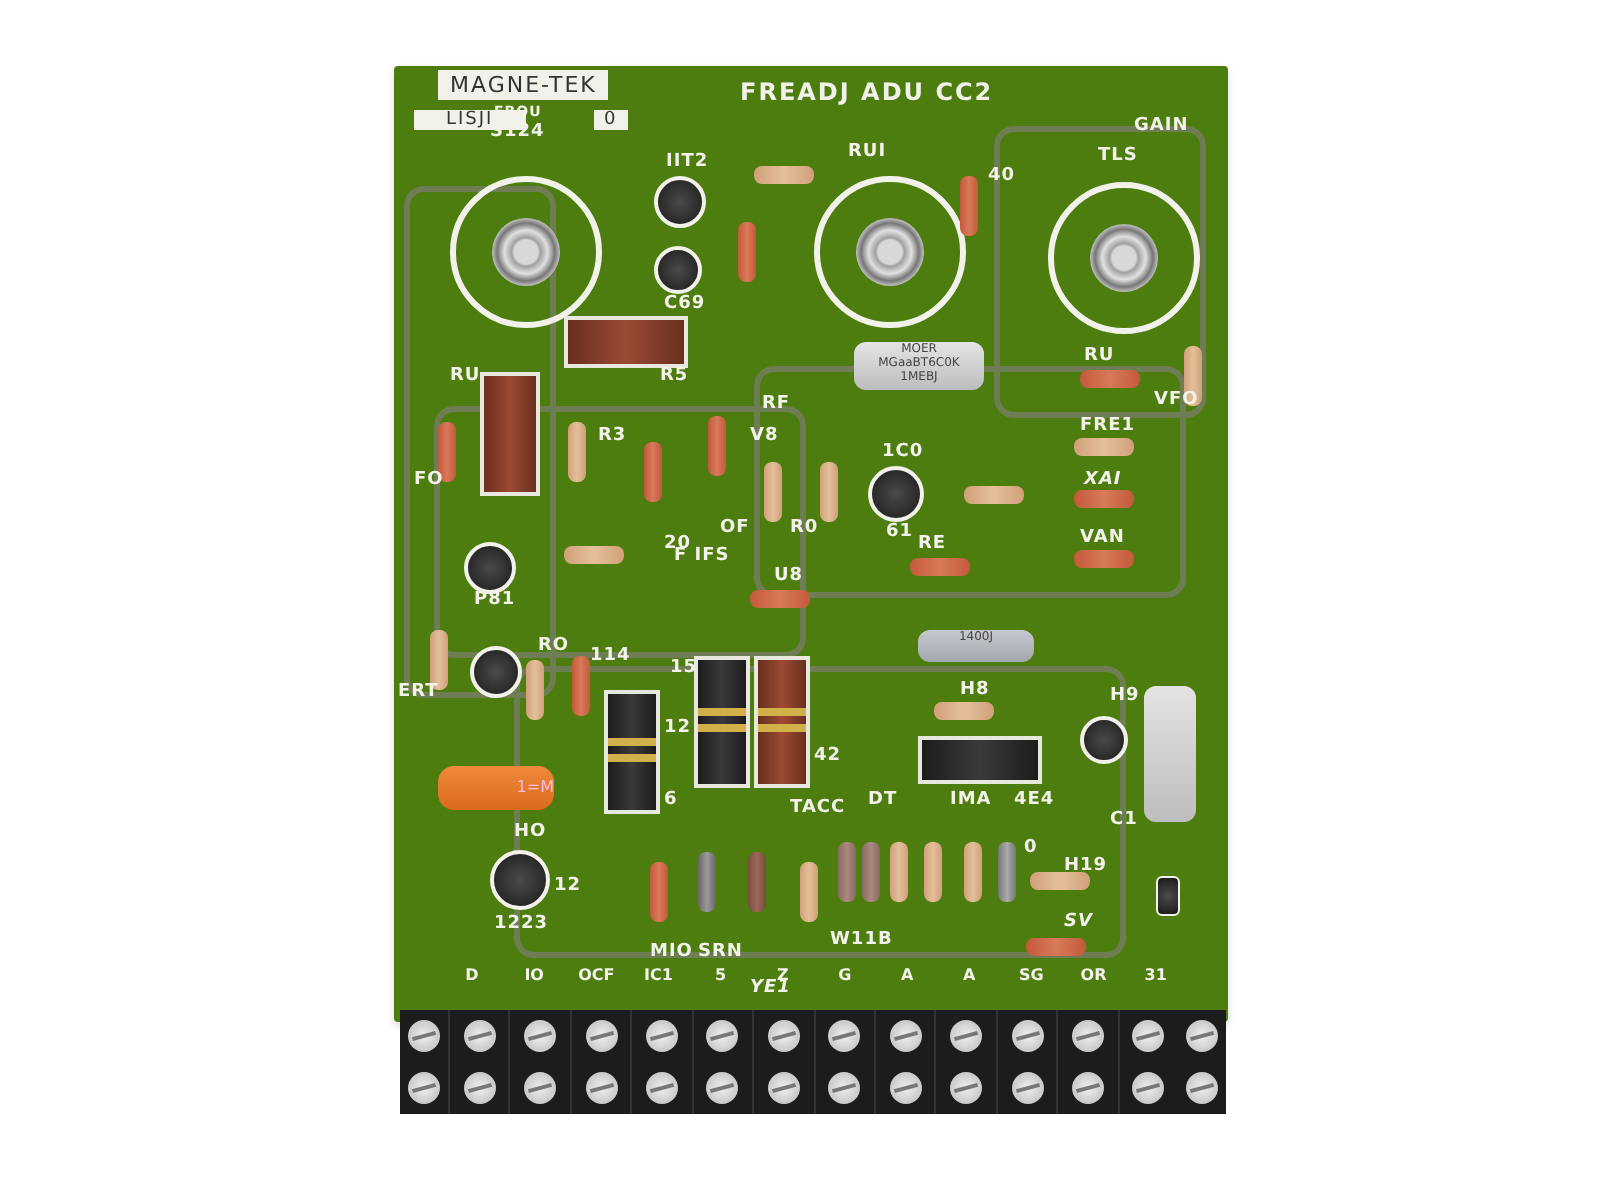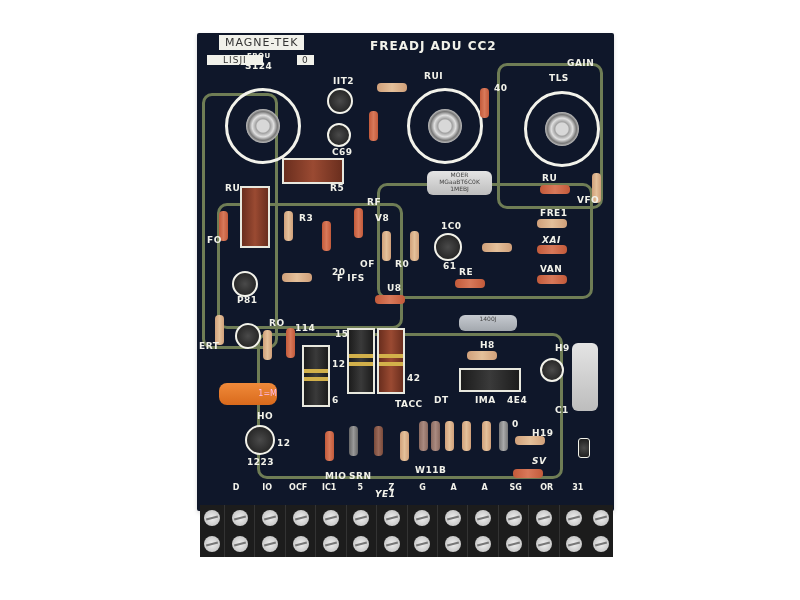--- a/index.html
+++ b/index.html
@@ -1,17 +1,17 @@
 <!DOCTYPE html>
 <html><head>
 <meta charset="utf-8">
 <style>
   html,body{margin:0;padding:0;}
   body{width:800px;height:600px;background:#ffffff;position:relative;overflow:hidden;font-family:"DejaVu Sans",sans-serif;}
-  .board{position:absolute;left:197px;top:33px;width:417px;height:478px;background:#0f172a;border-radius:2px;box-shadow:0 2px 4px rgba(0,0,0,0.15);}
+  .board{position:absolute;left:197px;top:33px;width:417px;height:478px;background:#4d7c0f;border-radius:2px;box-shadow:0 2px 4px rgba(0,0,0,0.15);}
   .trace{position:absolute;border:3px solid #6f7d55;border-radius:10px;}
   .silk{position:absolute;color:#f2f2ea;font-size:9px;font-weight:bold;letter-spacing:0.5px;white-space:nowrap;}
   .silk.lg{font-size:12px;letter-spacing:1px;}
   .label-box{position:absolute;background:#f1f1ea;color:#333;font-size:11px;padding:1px 6px;letter-spacing:1px;}
   .pot{position:absolute;width:70px;height:70px;border:3px solid #f2f2ea;border-radius:50%;}
   .pot .knob{position:absolute;left:18px;top:18px;width:34px;height:34px;border-radius:50%;background:radial-gradient(circle,#d8d8d8 0 25%,#a0a0a0 30%,#e0e0e0 45%,#777 60%,#bbb 70%);}
   .res{position:absolute;background:linear-gradient(90deg,#c35a3a,#d8795a,#c35a3a);border-radius:4px;}
   .res.v{width:9px;height:30px;}
   .res.h{width:30px;height:9px;}
   .res.tan{background:linear-gradient(90deg,#d0a07a,#e4c09a,#d0a07a);}
@@ -74,21 +74,21 @@
   <div class="silk" style="left:28px;top:150px;">RU</div>
   <div class="res v" style="left:22px;top:178px;"></div>
   <div class="silk" style="left:10px;top:202px;">FO</div>
   <div class="res v tan" style="left:87px;top:178px;"></div>
   <div class="silk" style="left:102px;top:180px;">R3</div>
   <div class="res v" style="left:125px;top:188px;"></div>
   <div class="silk" style="left:135px;top:218px;margin-top:16px;">20</div>
   <div class="res v" style="left:157px;top:175px;"></div>
   <div class="silk" style="left:163px;top:226px;">OF</div>
   <div class="silk" style="left:133px;top:150px;">R5</div>
-  <div class="silk" style="left:170px;top:164px;">RF</div>
+  <div class="silk" style="left:184px;top:164px;">RF</div>
   <div class="silk" style="left:178px;top:180px;">V8</div>
   <div class="res h tan" style="left:85px;top:240px;"></div>
   <div class="silk" style="left:140px;top:240px;">F IFS</div>
   <div class="cap" style="left:35px;top:238px;width:22px;height:22px;"></div>
   <div class="silk" style="left:40px;top:262px;">P81</div>
 
   <div class="film-cap" style="left:230px;top:138px;width:65px;height:24px;">
     <div>MOER</div>
     <div>MGaaBT6C0K</div>
     <div>1MEBJ</div>

